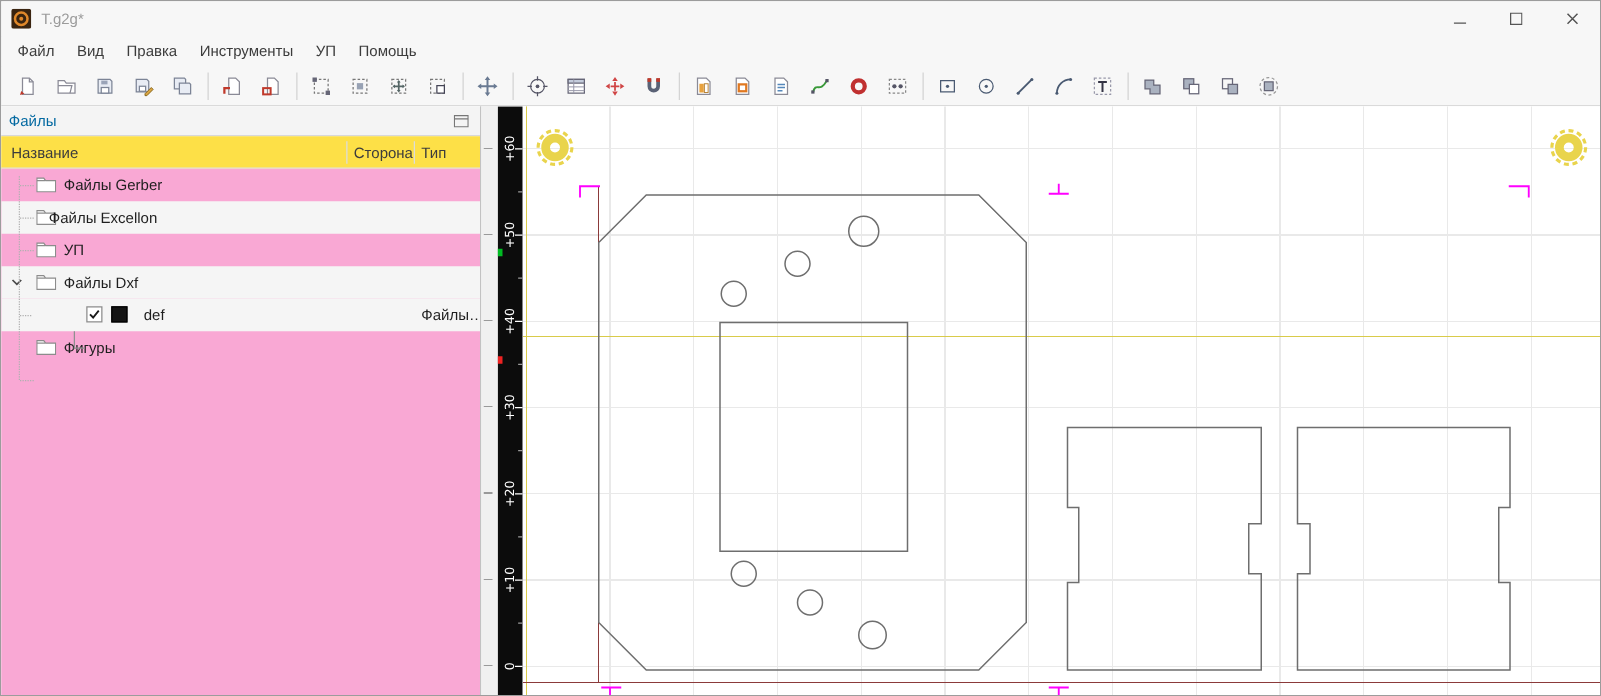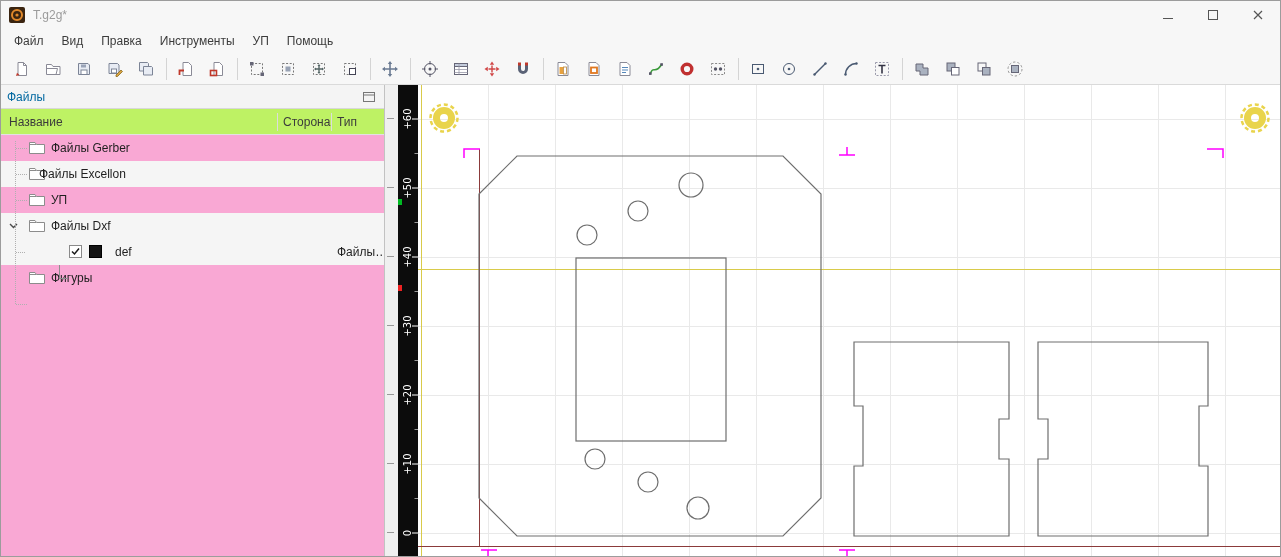--- a/index.html
+++ b/index.html
@@ -19,21 +19,21 @@
   .toolbar{height:32px;display:flex;align-items:center;padding-left:8px;background:#f7f7f7;border-bottom:1px solid #dadada}
   .tbtn{width:26px;height:26px;display:flex;align-items:center;justify-content:center;background:none;border:1px solid transparent;padding:0;cursor:pointer;margin-right:5px;flex:0 0 auto}
   .tbtn svg{width:18px;height:18px;display:block}
   .tsep{width:1px;height:22px;background:#d4d4d4;margin:0 6px 0 2px;flex:0 0 auto}
   
   .main{flex:1;display:flex;min-height:0}
   .files-panel{width:384px;flex:0 0 auto;background:#fff;border-right:1px solid #c2c2c2;display:flex;flex-direction:column}
   .panel-title{height:24px;display:flex;align-items:center;padding:0 6px;background:#f4f4f4;border-bottom:1px solid #d8d8d8;flex:0 0 auto}
   .panel-title-label{flex:1;color:#0369a1}
   .float-btn{width:18px;height:16px;display:flex;align-items:center;justify-content:center;background:none;border:none;cursor:pointer}
-  .tree-header{height:26px;position:relative;border-bottom:1px solid #e2e2e2;background:#bef264;flex:0 0 auto}
+  .tree-header{height:26px;position:relative;border-bottom:1px solid #e2e2e2;background:#fde047;flex:0 0 auto}
   .th-label{position:absolute;top:6px;color:#3c3c3c;white-space:nowrap}
   .th-sep{position:absolute;top:4px;width:1px;height:18px;background:#dcdcdc}
   .tree{flex:1;position:relative;background:#f9a8d4;overflow:hidden}
   .tree-row{position:relative;height:26px;cursor:default}
   .tree-row.alt{background:#f5f5f5}
   .tlabel{position:absolute;top:6px;white-space:nowrap;color:#1f1f1f}
   .tcol{position:absolute;top:6px;white-space:nowrap;color:#1f1f1f}
   .ticon{position:absolute;top:6px;line-height:0}
   .chevron{position:absolute;top:10px;line-height:0;cursor:pointer}
   .checkbox{position:absolute;top:6px;width:13px;height:13px;border:1px solid #8a8a8a;background:#fff;cursor:pointer;line-height:0}

